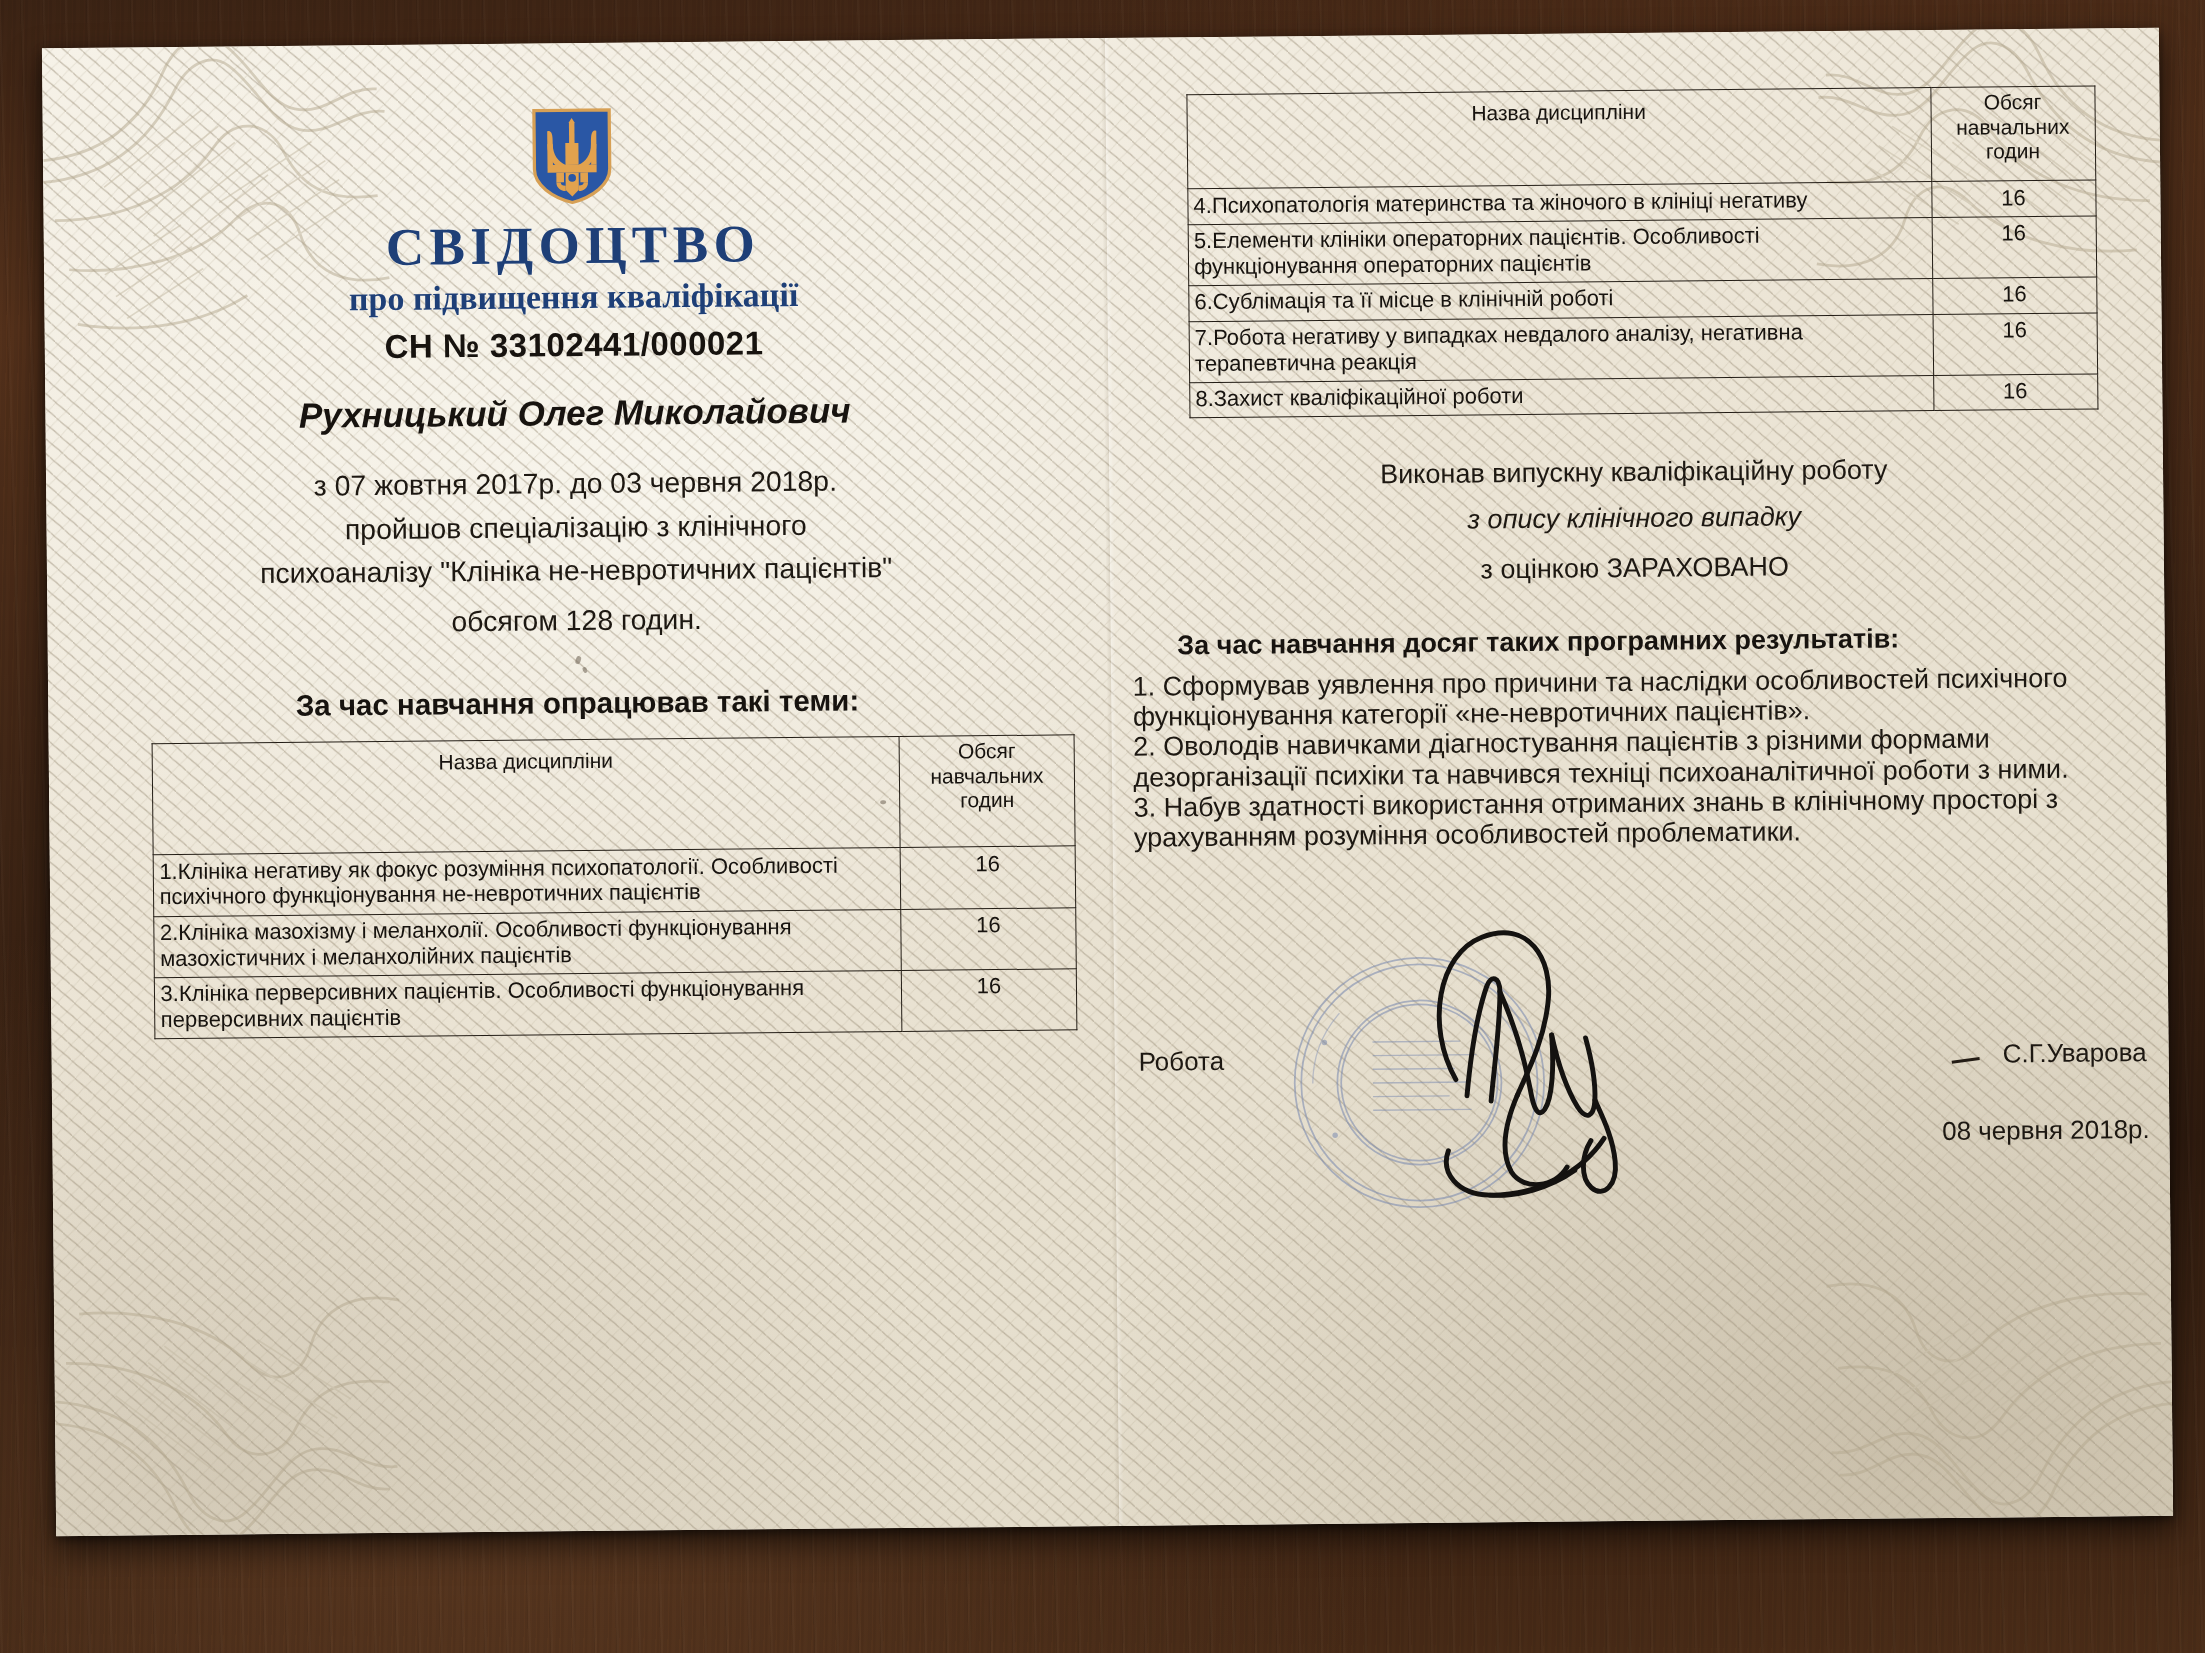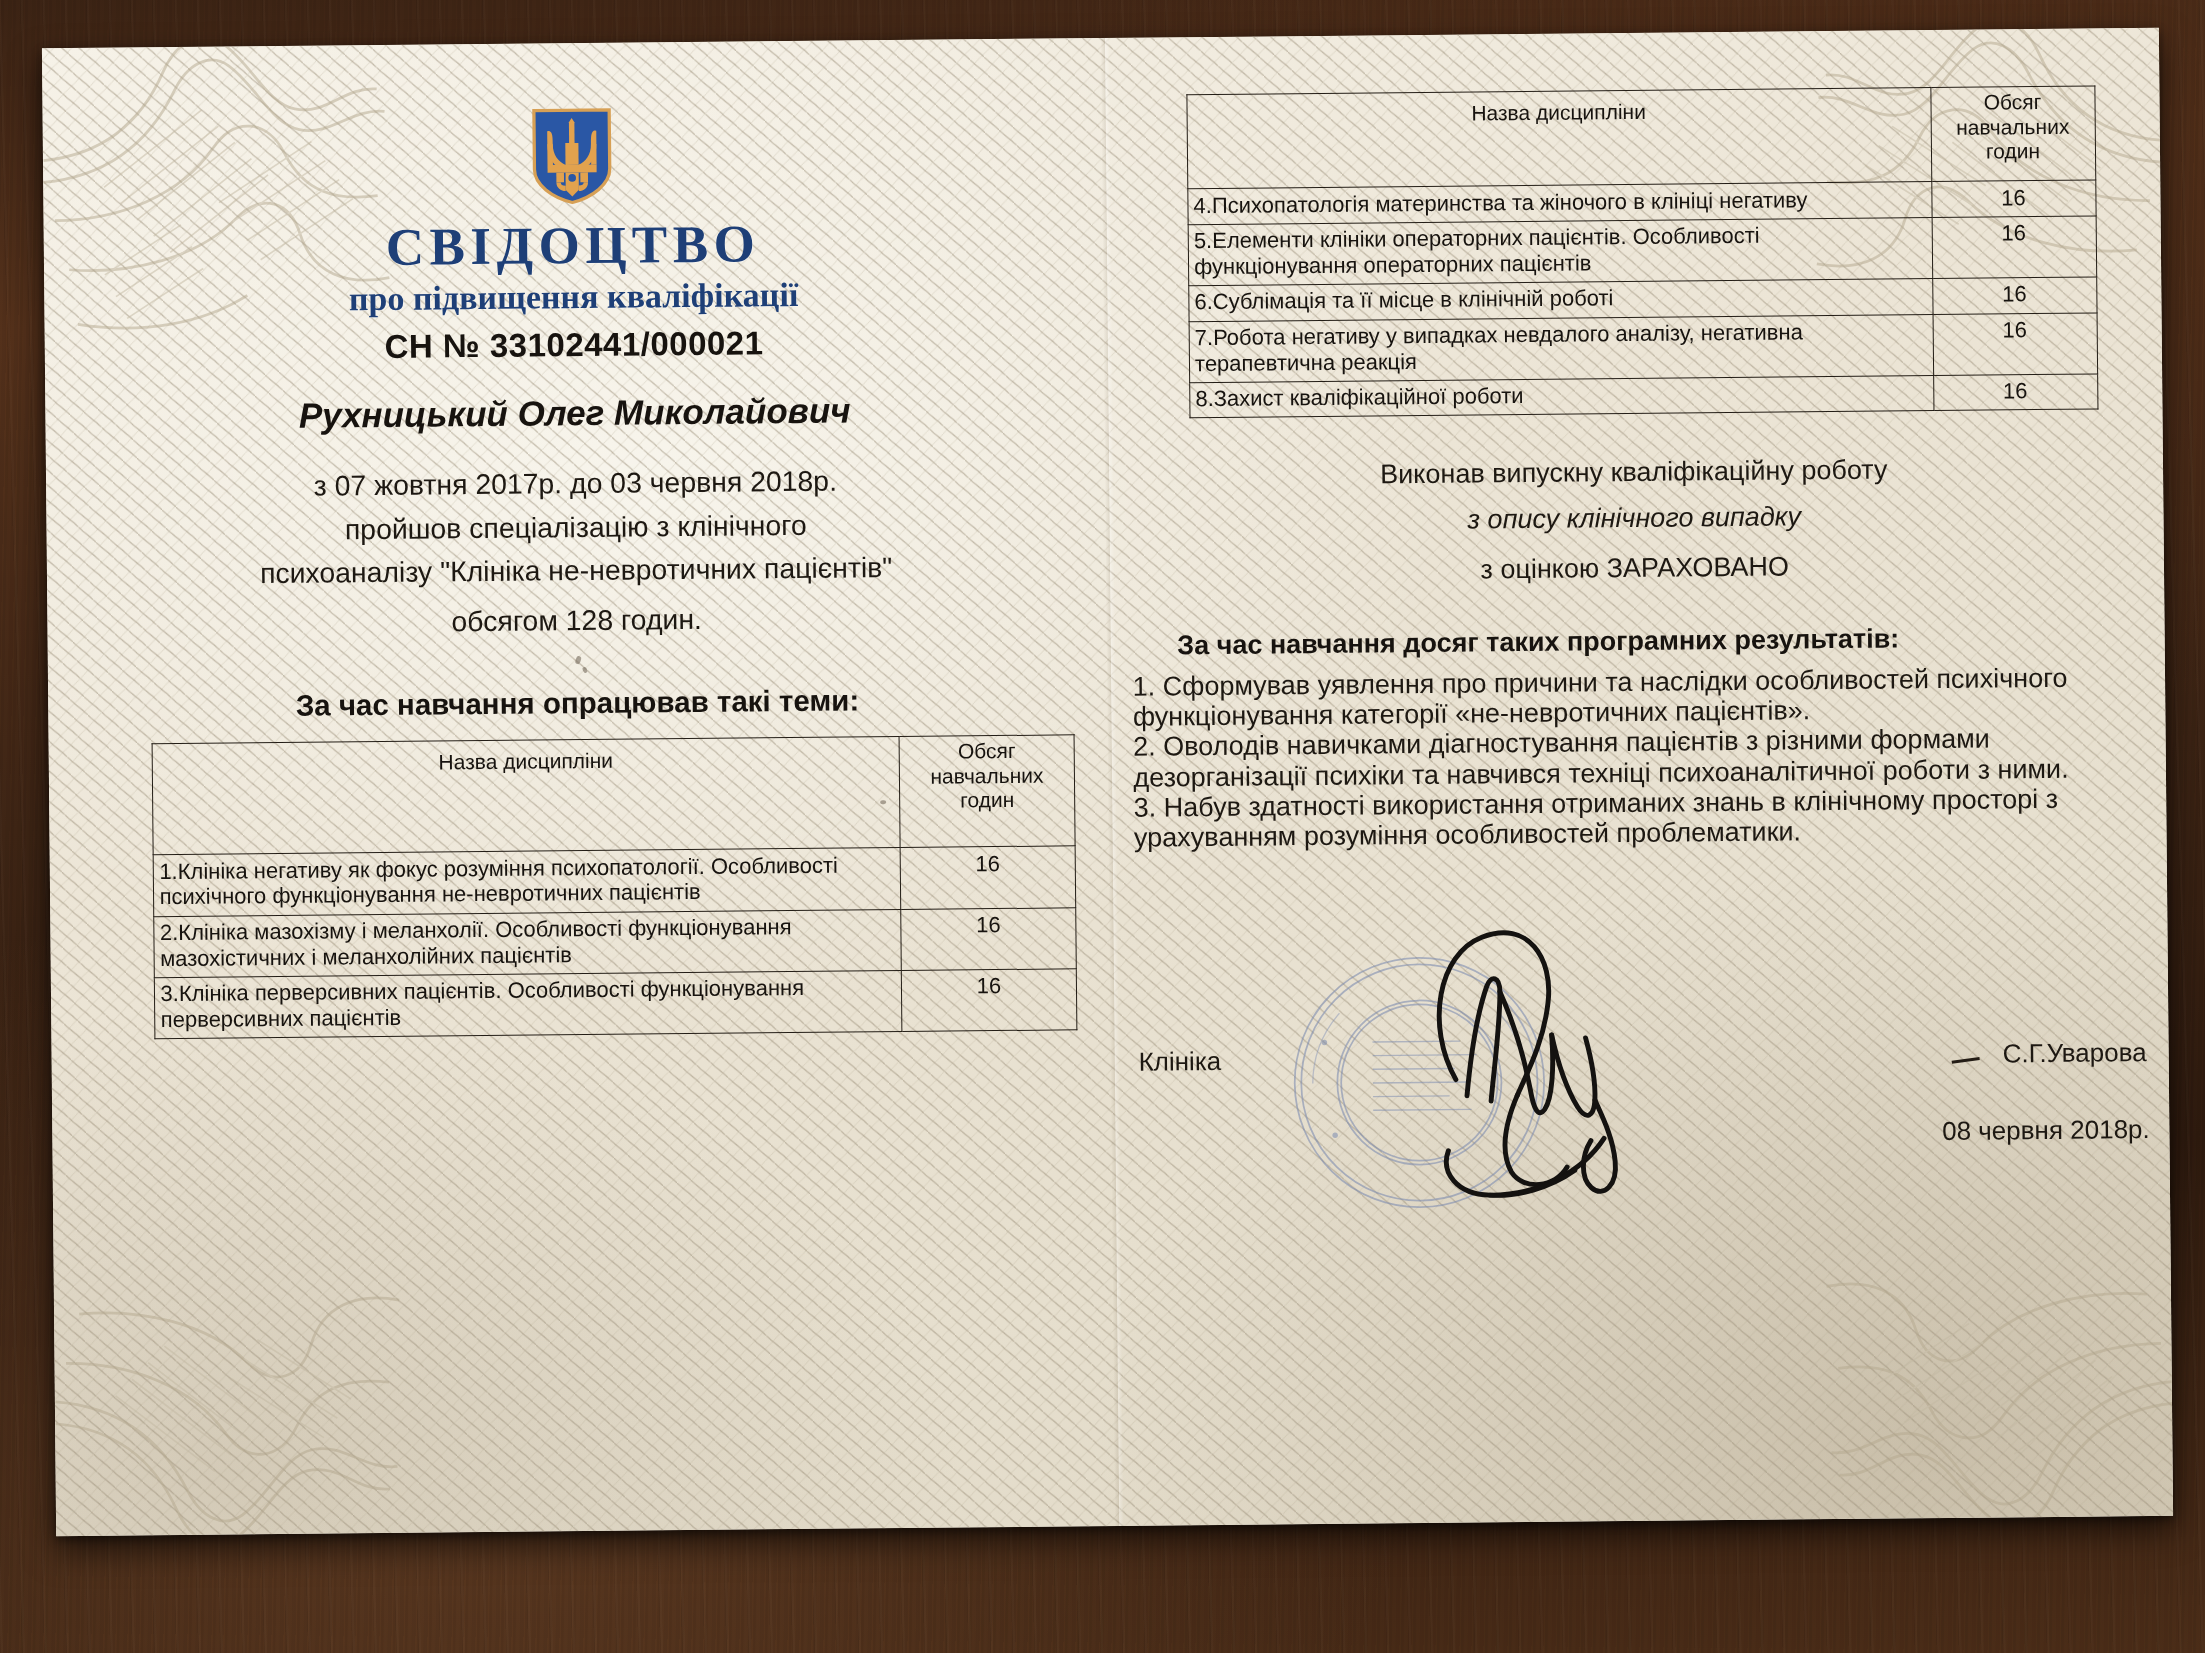--- a/index.html
+++ b/index.html
@@ -440,21 +440,21 @@
           <path d="M262 330 C240 380 228 430 250 470 C272 505 330 500 352 462"></path>
           <path d="M135 430 C120 470 150 510 210 512 C300 514 380 470 420 410"></path>
           <path d="M170 330 C178 250 190 180 208 130 C216 108 232 112 232 140 C232 200 220 280 214 340"></path>
           <path d="M232 140 C258 200 276 262 286 320 C292 356 300 372 312 356 C326 336 330 280 326 220"></path>
           <path d="M326 220 C336 268 352 318 372 352 C388 378 402 370 404 340 C406 300 396 256 388 226"></path>
           <path d="M404 340 C418 372 436 408 440 452 C444 496 418 520 396 500 C376 482 378 442 396 414"></path>
           <path d="M210 512 C260 516 320 500 366 468"></path>
         </g>
       </svg>
 
-      <div id="sig-label">Клініка</div>
+      <div id="sig-label">Робота</div>
       <div id="sig-name">С.Г.Уварова</div>
       <div id="sig-dash"></div>
       <div id="sig-date">08 червня 2018р.</div>
     </div>
 
   </div>
 </div>
 
 
 </body></html>

